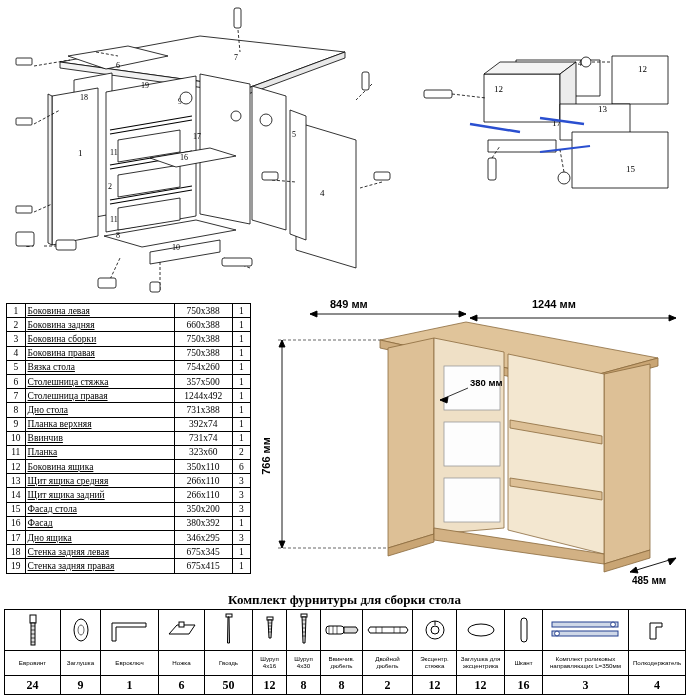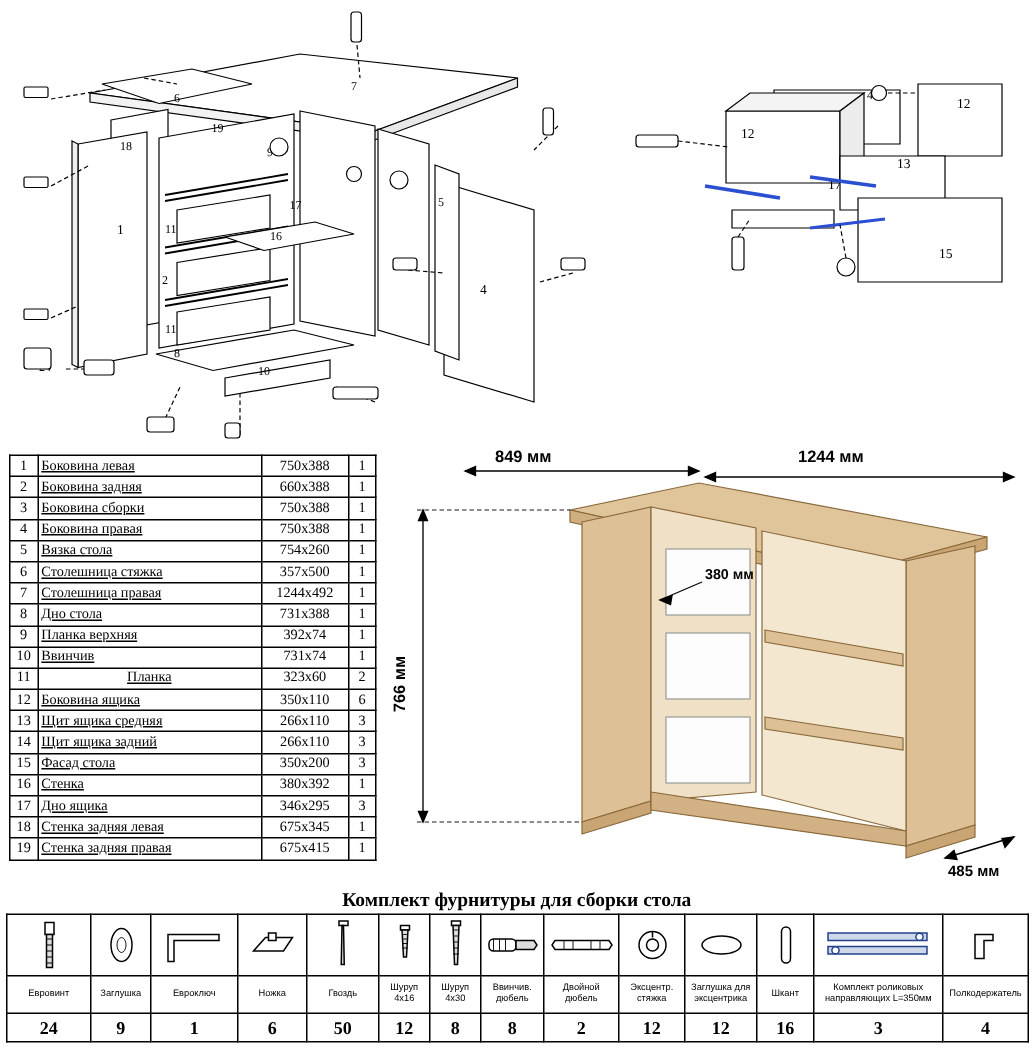--- a/index.html
+++ b/index.html
@@ -261,21 +261,21 @@
         <td class="qty">1</td>
       </tr>
     <tr>
         <td class="num">10</td>
         <td class="nm">Ввинчив</td>
         <td class="dim">731x74</td>
         <td class="qty">1</td>
       </tr>
     <tr>
         <td class="num">11</td>
-        <td class="nm" style="text-align:center">Планка</td>
+        <td class="nm" style="text-align:left">Планка</td>
         <td class="dim">323x60</td>
         <td class="qty">2</td>
       </tr>
     <tr>
         <td class="num">12</td>
         <td class="nm">Боковина ящика</td>
         <td class="dim">350x110</td>
         <td class="qty">6</td>
       </tr>
     <tr>
@@ -291,21 +291,21 @@
         <td class="qty">3</td>
       </tr>
     <tr>
         <td class="num">15</td>
         <td class="nm">Фасад стола</td>
         <td class="dim">350x200</td>
         <td class="qty">3</td>
       </tr>
     <tr>
         <td class="num">16</td>
-        <td class="nm">Стенка</td>
+        <td class="nm">Фасад</td>
         <td class="dim">380x392</td>
         <td class="qty">1</td>
       </tr>
     <tr>
         <td class="num">17</td>
         <td class="nm">Дно ящика</td>
         <td class="dim">346x295</td>
         <td class="qty">3</td>
       </tr>
     <tr>

